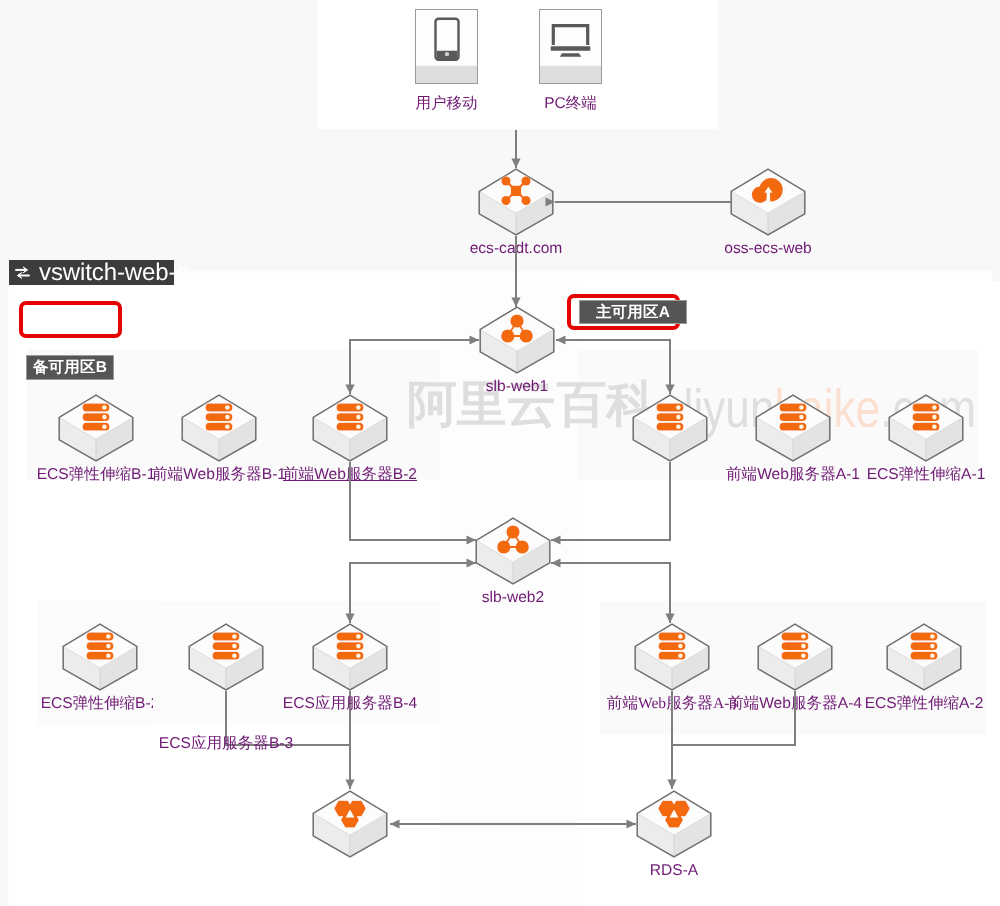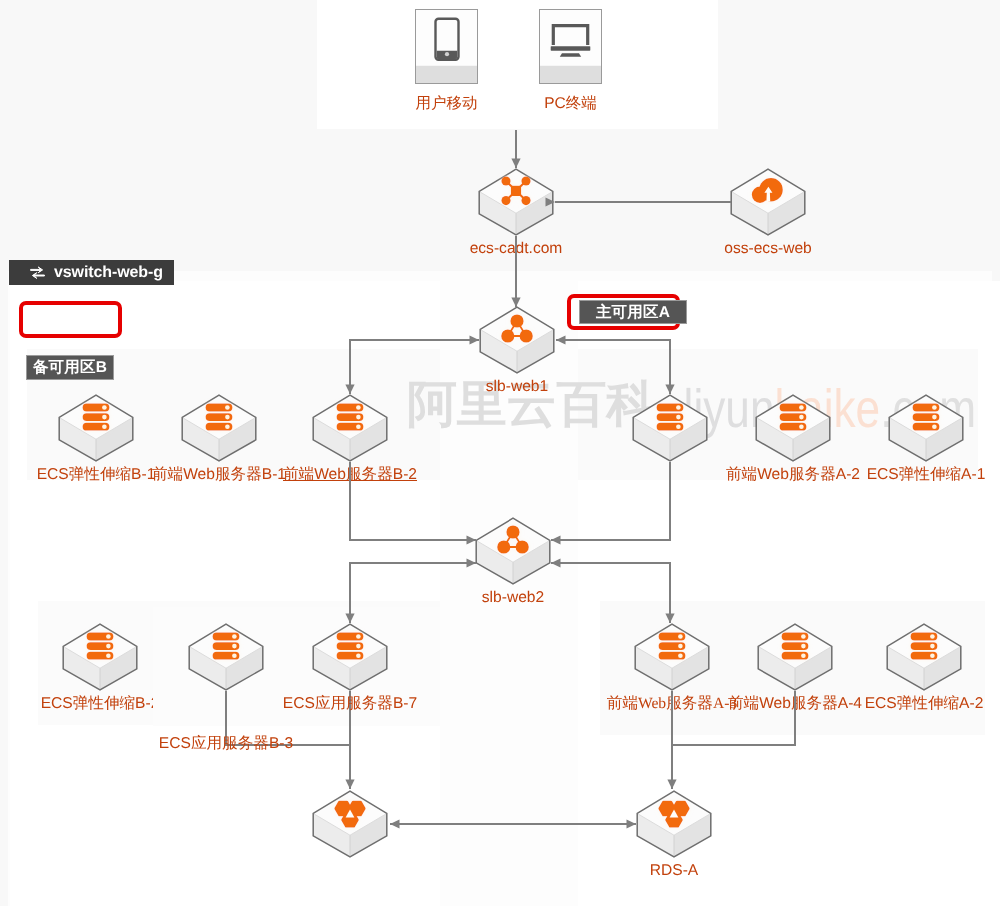--- a/index.html
+++ b/index.html
@@ -3,30 +3,30 @@
 <meta charset="utf-8">
 <style>
   html,body{margin:0;padding:0;}
   body{width:1000px;height:906px;background:#f8f8f8;
        font-family:"Liberation Sans","DejaVu Sans",sans-serif;overflow:hidden;position:relative;
        -webkit-font-smoothing:antialiased;text-rendering:geometricPrecision;}
   #stage{position:absolute;left:0;top:0;width:1000px;height:906px;}
   .panel{position:absolute;}
   .wm{position:absolute;pointer-events:none;}
   .node{position:absolute;}
-  .nlabel{position:absolute;text-align:center;white-space:nowrap;color:#c2410c;font-size:15.6px;line-height:1;}
+  .nlabel{position:absolute;text-align:center;white-space:nowrap;color:#701a75;font-size:15.6px;line-height:1;}
   .zone-badge{position:absolute;display:block;}
   .zone-inner{background:#555;color:#fff;font-size:15.5px;font-weight:bold;
               border:1px solid #9a9a9a;white-space:nowrap;width:100%;height:100%;
               box-sizing:border-box;display:flex;align-items:center;justify-content:center;
               letter-spacing:0.2px;}
   .zone-ring{position:absolute;border:4px solid #e60000;border-radius:7px;box-sizing:content-box;}
-  .vswitch{position:absolute;background:#3c3c3c;color:#fff;font-weight:bold;font-size:16px;
+  .vswitch{position:absolute;background:#3c3c3c;color:#fff;font-weight:normal;font-size:24px;
            display:flex;align-items:center;white-space:nowrap;line-height:1;
-           box-sizing:border-box;padding-left:20px;letter-spacing:-0.1px;}
+           box-sizing:border-box;padding-left:5px;letter-spacing:-0.1px;}
   svg{display:block;}
 </style>
 </head>
 <body>
 
 <div id="stage">
     <div class="panel" style="left: 317px; top: 0px; width: 401px; height: 129px; background: rgb(255, 255, 255);"></div>
     <div class="panel" style="left: 8px; top: 271px; width: 984px; height: 635px; background: rgb(253, 253, 253);"></div>
     <div class="panel" style="left: 10px; top: 281px; width: 430px; height: 625px; background: rgb(255, 255, 255);"></div>
     <div class="panel" style="left: 578px; top: 281px; width: 422px; height: 625px; background: rgb(255, 255, 255);"></div>
@@ -287,21 +287,21 @@
             <feGaussianBlur in="SourceGraphic" stdDeviation="2.2" result="b"></feGaussianBlur>
             <feColorMatrix in="b" type="matrix" result="hal" values="0 0 0 0 1   0 0 0 0 0.88   0 0 0 0 0.74   0 0 0 0.55 0"></feColorMatrix>
             <feMerge>
               <feMergeNode in="hal"></feMergeNode>
               <feMergeNode in="SourceGraphic"></feMergeNode>
             </feMerge>
           </filter>
         </defs>
       </svg>
     </div>
-    <div class="nlabel" style="left: 643px; top: 467px; width: 300px;">前端Web服务器A-2</div>
+    <div class="nlabel" style="left: 643px; top: 467px; width: 300px;">前端Web服务器A-1</div>
     <div class="node" style="left: 888px; top: 394px; width: 76px; height: 68px;">
       <svg width="76" height="68" viewBox="0 0 76 68">
         <path d="M38,1.2 L74.8,23.459999999999997 L38,45.22 L1.2,23.459999999999997 Z" fill="#fcfcfc"></path>
         <path d="M1.2,23.459999999999997 L38,45.22 L38,66.8 L1.2,45.900000000000006 Z" fill="#ececec"></path>
         <path d="M38,45.22 L74.8,23.459999999999997 L74.8,45.900000000000006 L38,66.8 Z" fill="#e3e3e3"></path>
         <path d="M1.2,23.459999999999997 L38,45.22 L74.8,23.459999999999997" fill="none" stroke="#dcdcdc" stroke-width="1"></path>
         <path d="M38,45.22 L38,66.8" fill="none" stroke="#d2d2d2" stroke-width="1"></path>
         <path d="M38,1.2 L74.8,23.459999999999997 L74.8,45.900000000000006 L38,66.8 L1.2,45.900000000000006 L1.2,23.459999999999997 Z" fill="none" stroke="#6e6e6e" stroke-width="1.5" stroke-linejoin="miter"></path>
         <g transform="translate(38,22.78)" filter="url(#glow9)">
           <rect x="-13.4" y="-13.2" width="26.8" height="7.8" rx="3.9" fill="#f26b11"></rect>
@@ -616,14 +616,14 @@
             <feGaussianBlur in="SourceGraphic" stdDeviation="2.2" result="b"></feGaussianBlur>
             <feColorMatrix in="b" type="matrix" result="hal" values="0 0 0 0 1   0 0 0 0 0.88   0 0 0 0 0.74   0 0 0 0.55 0"></feColorMatrix>
             <feMerge>
               <feMergeNode in="hal"></feMergeNode>
               <feMergeNode in="SourceGraphic"></feMergeNode>
             </feMerge>
           </filter>
         </defs>
       </svg>
     </div>
-    <div class="nlabel" style="left: 200px; top: 696px; width: 300px;">ECS应用服务器B-7</div>
+    <div class="nlabel" style="left: 200px; top: 696px; width: 300px;">ECS应用服务器B-4</div>
   </div>
 
 </body></html>

